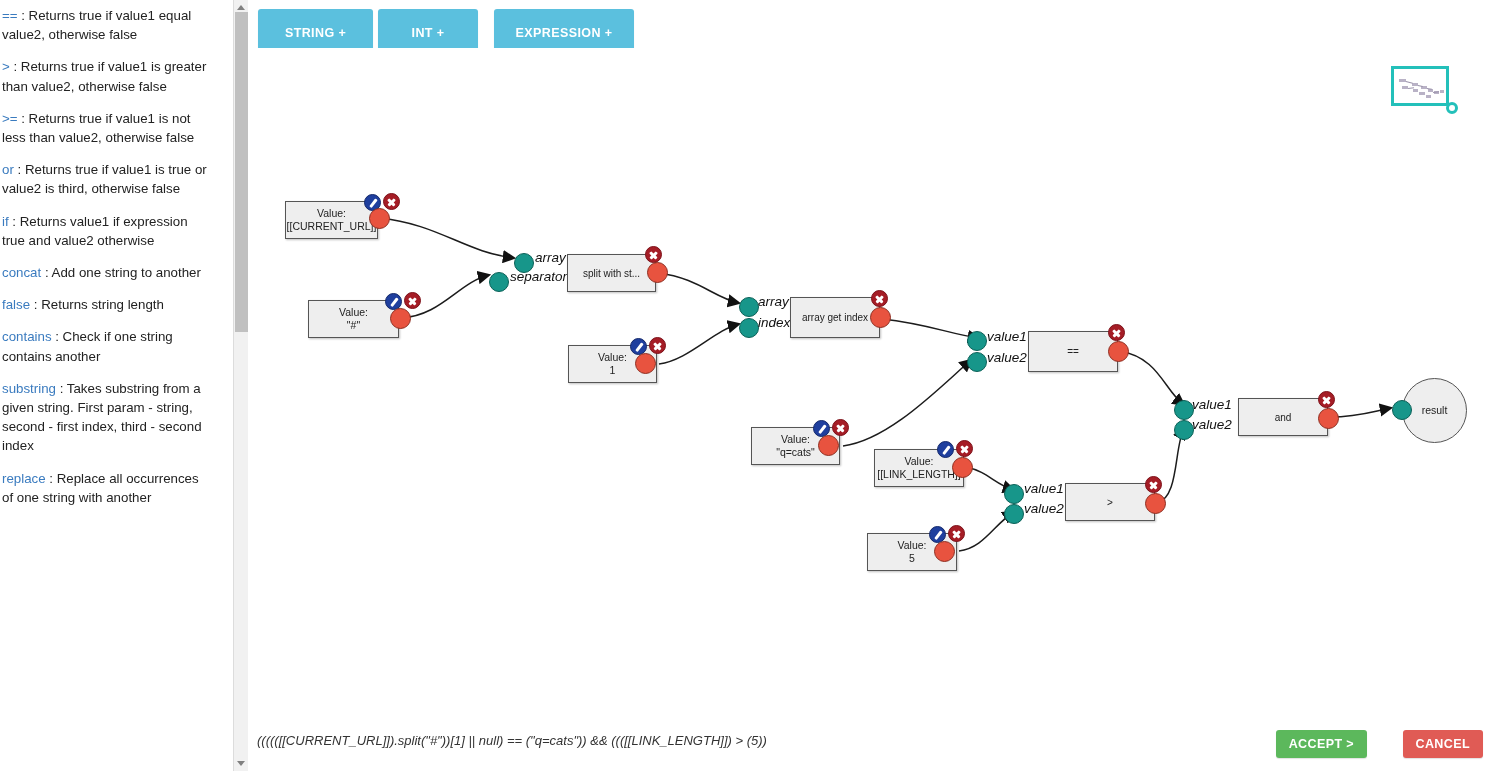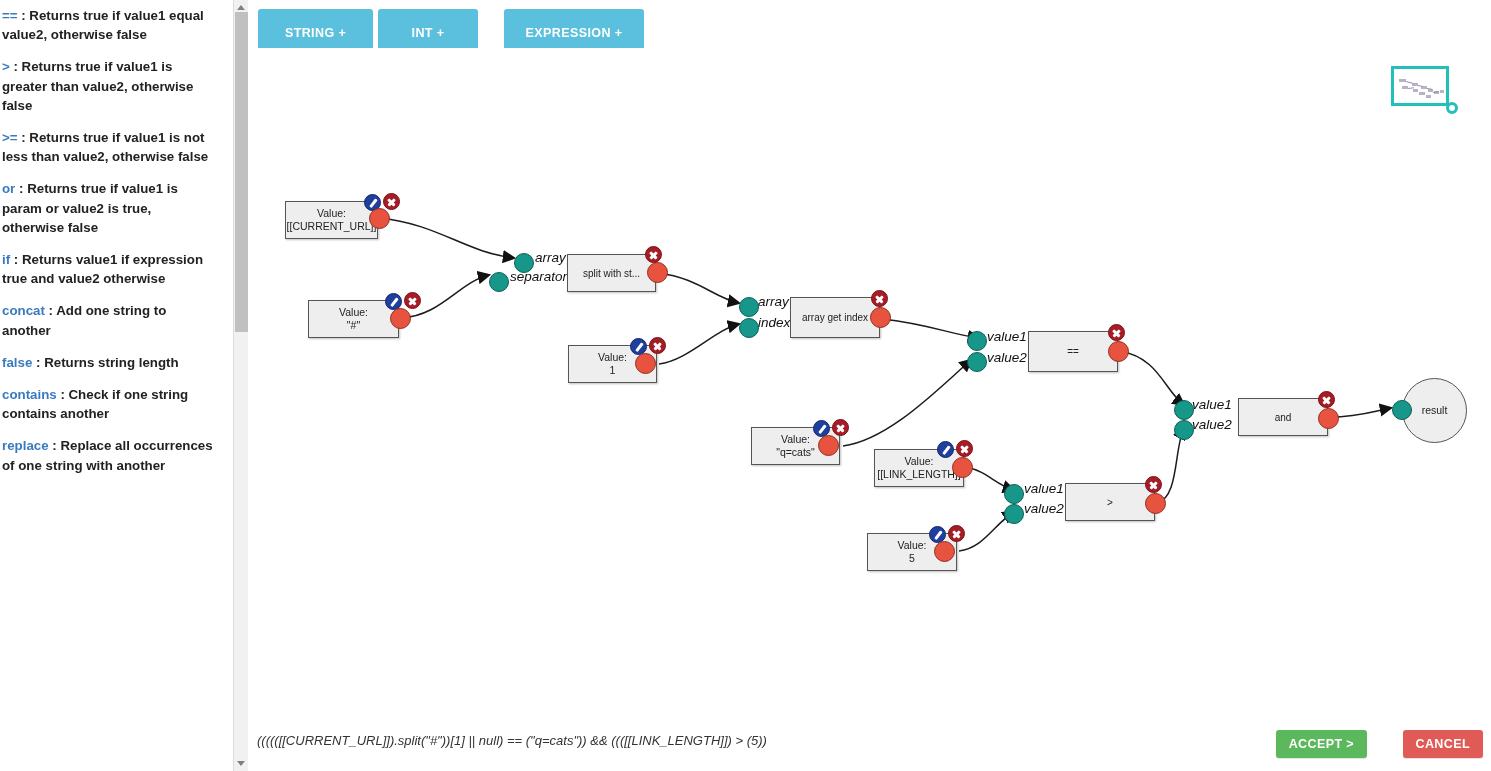--- a/index.html
+++ b/index.html
@@ -30,21 +30,20 @@
     padding: 6px 4px 4px 2px;
     box-sizing: border-box;
   }
   .help-entry {
     font-size: 13.3px;
     line-height: 19.2px;
     color: #222222;
     margin: 0 16px 13px 0;
     padding: 0;
     word-wrap: break-word;
-    font-weight: bold;
   }
   .help-entry .op {
     color: #3a7bbf;
   }
 
   
   #sidebar-scrollbar {
     position: absolute;
     right: 0; top: 0;
     width: 15px; height: 771px;
@@ -92,21 +91,21 @@
     font-family: "Liberation Sans", sans-serif;
     font-size: 12.5px;
     font-weight: bold;
     letter-spacing: 0.4px;
     cursor: pointer;
     padding: 16px 14px;
     box-shadow: 0 1px 1px rgba(0,0,0,0.12);
   }
   #btn-string { left: 9px; width: 115px; }
   #btn-int { left: 129px; width: 100px; }
-  #btn-expression { left: 255px; width: 140px; }
+  #btn-expression { left: 245px; width: 140px; }
 
   
   #canvas {
     position: absolute;
     left: 249px; top: 48px;
     width: 1242px; height: 672px;
     background: #ffffff;
     overflow: hidden;
   }
   #edges {
@@ -292,25 +291,26 @@
 </head>
 <body>
 
 <div id="app">
 
   <div id="sidebar">
     <div id="sidebar-inner">
         <p class="help-entry"><span class="op">==</span> <span>: Returns true if value1 equal value2, otherwise false</span></p>
         <p class="help-entry"><span class="op">&gt;</span> <span>: Returns true if value1 is greater than value2, otherwise false</span></p>
         <p class="help-entry"><span class="op">&gt;=</span> <span>: Returns true if value1 is not less than value2, otherwise false</span></p>
-        <p class="help-entry"><span class="op">or</span> <span>: Returns true if value1 is param or value2 is true, otherwise false</span></p>
+        <p class="help-entry"><span class="op">or</span> <span>: Returns true if value1 is true or value2 is third, otherwise false</span></p>
         <p class="help-entry"><span class="op">if</span> <span>: Returns value1 if expression true and value2 otherwise</span></p>
         <p class="help-entry"><span class="op">concat</span> <span>: Add one string to another</span></p>
         <p class="help-entry"><span class="op">false</span> <span>: Returns string length</span></p>
         <p class="help-entry"><span class="op">contains</span> <span>: Check if one string contains another</span></p>
+        <p class="help-entry"><span class="op">substring</span> <span>: Takes substring from a given string. First param - string, second - first index, third - second index</span></p>
         <p class="help-entry"><span class="op">replace</span> <span>: Replace all occurrences of one string with another</span></p>
       </div>
     <div id="sidebar-scrollbar">
       <div id="sb-arrow-up"></div>
       <div id="sb-thumb"></div>
       <div id="sb-arrow-down"></div>
     </div>
   </div>
 
   <div id="toolbar">

